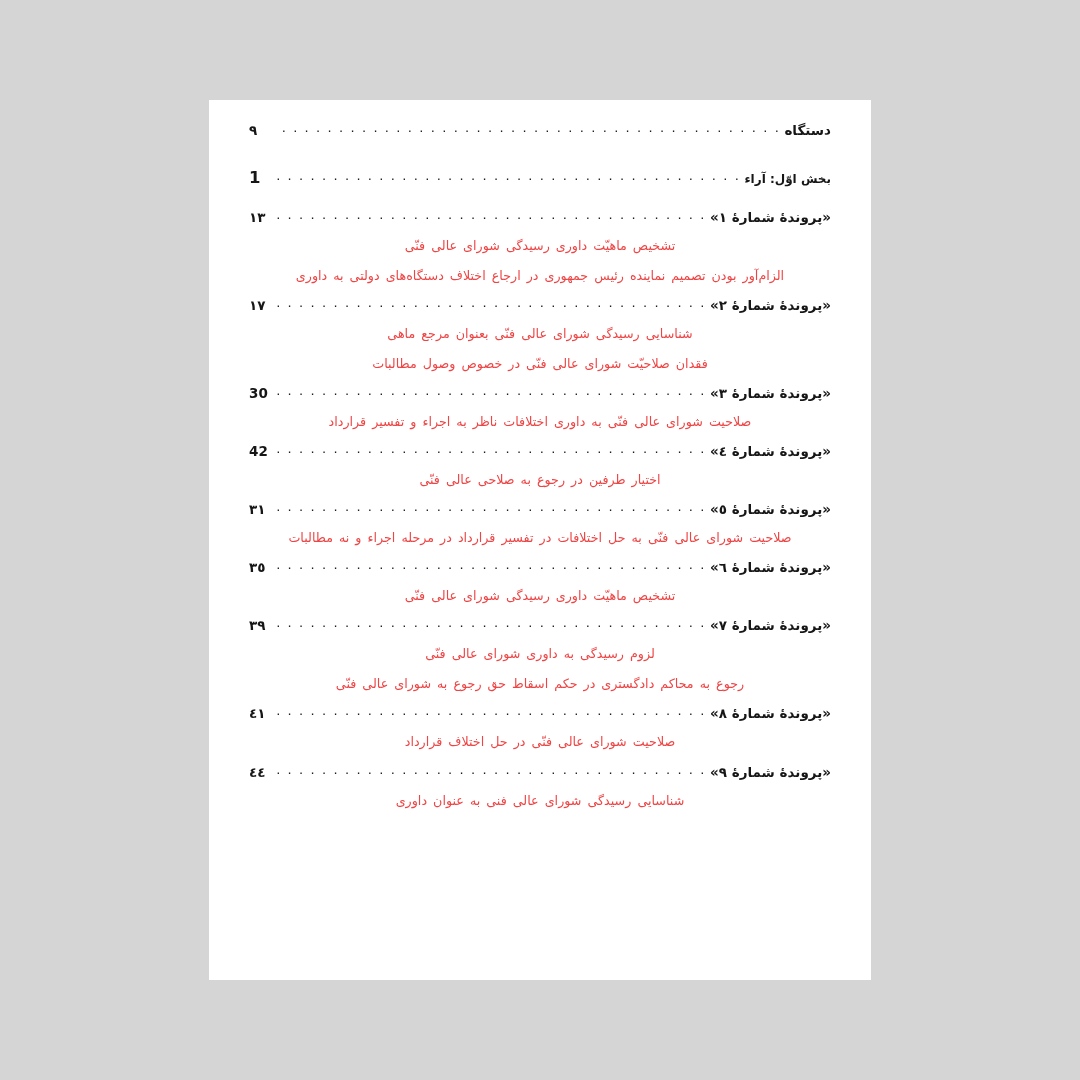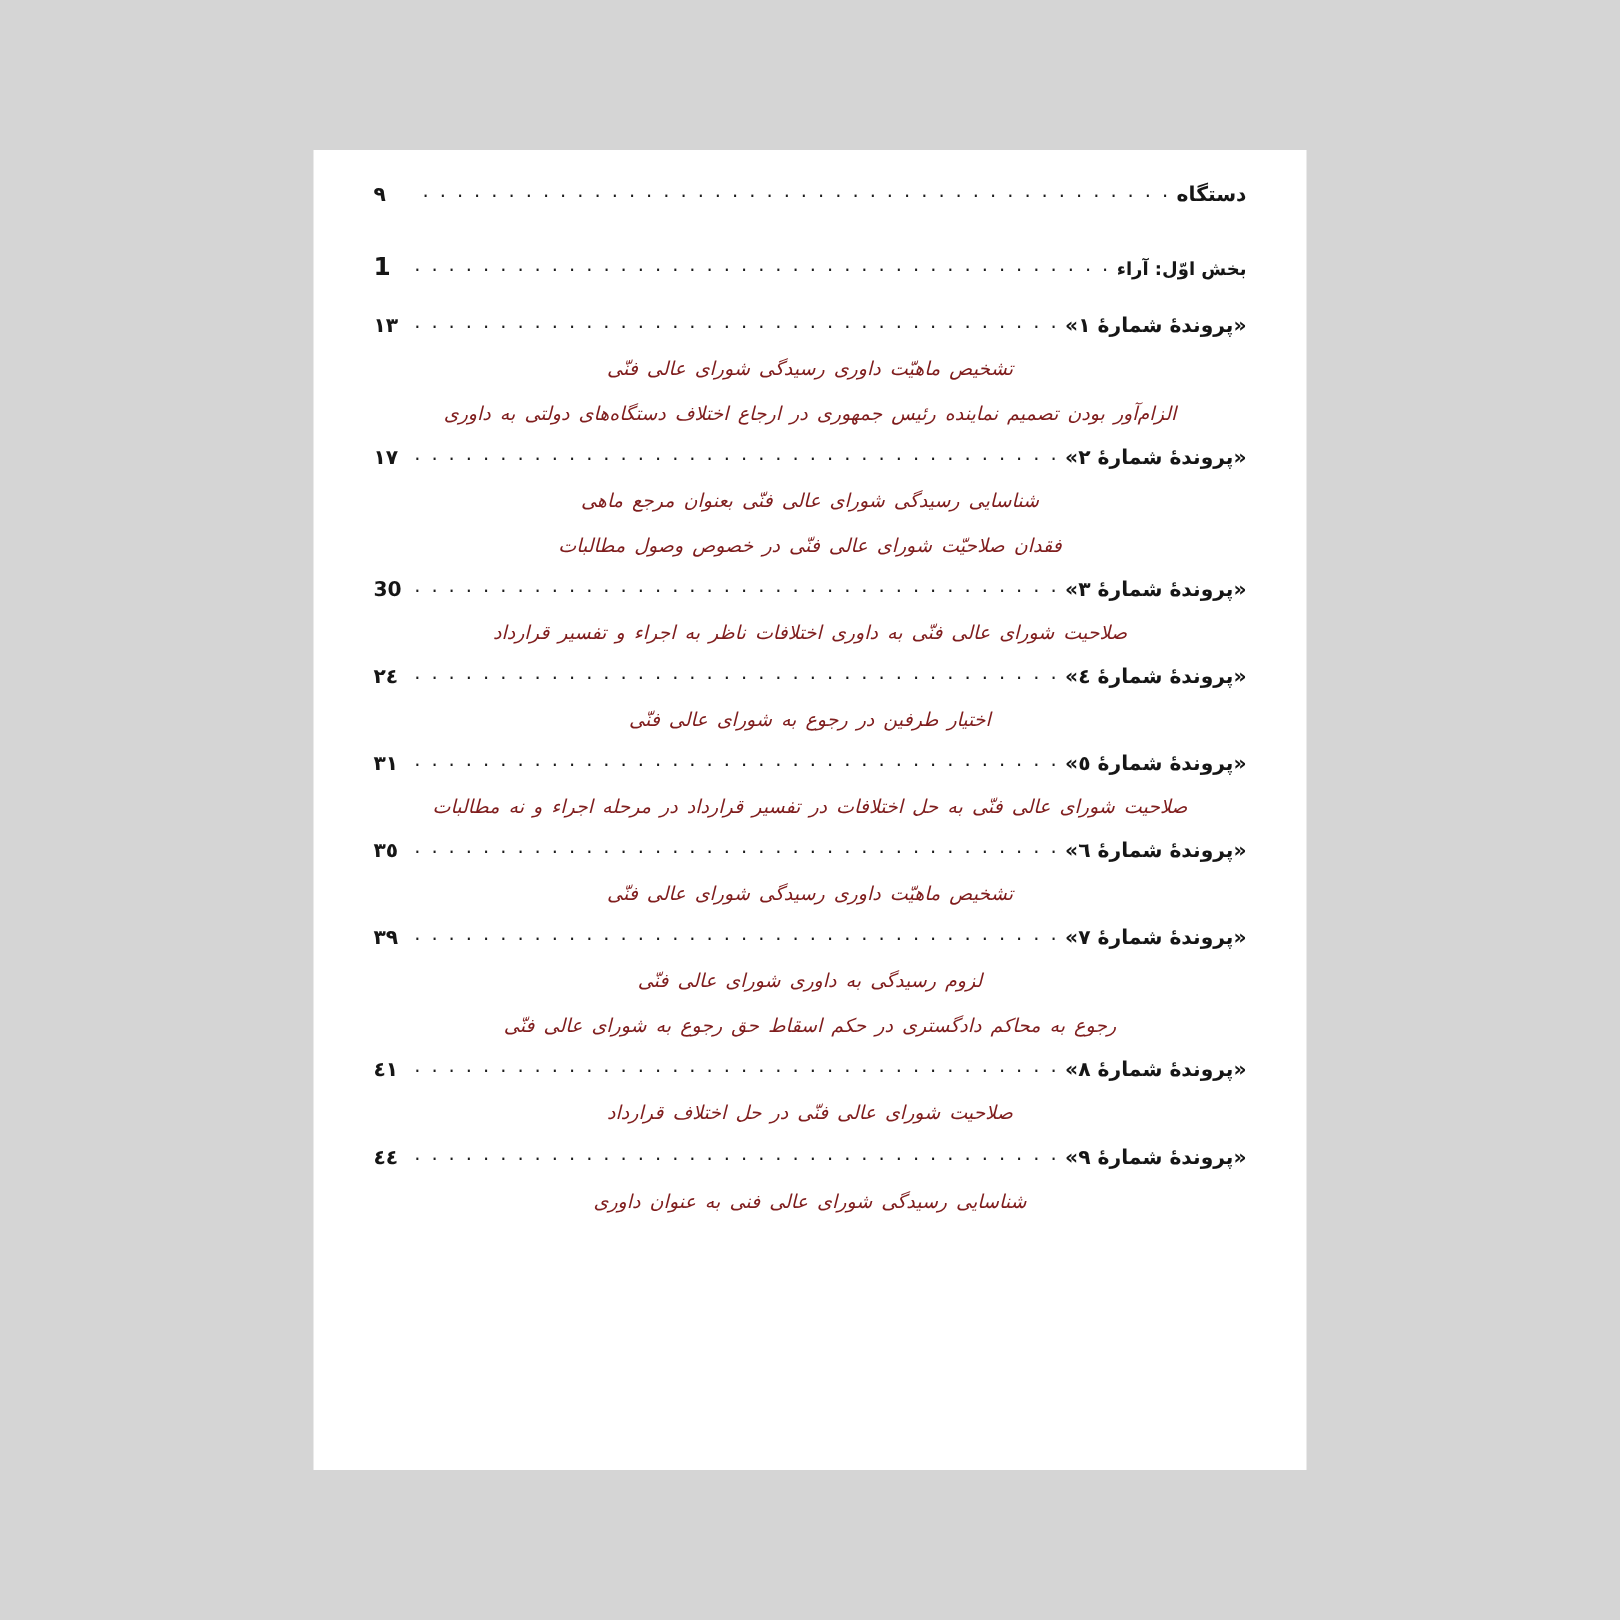--- a/index.html
+++ b/index.html
@@ -66,27 +66,26 @@
     margin-bottom: 22px;
   }
   .entry.level-part .label { font-size: 12px; }
   .entry.level-part .page  { font-size: 16.5px; }
   .entry.level-case {
     margin-top: 12px;
   }
 
   .subline {
     font-size: 12.7px;
-    color: #7f1d1d;
+    color: #ef4444;
     text-align: center;
     margin: 11px 0 0 0;
     line-height: 1.5;
     letter-spacing: 0.1px;
     word-spacing: 2px;
-    font-style: italic;
   }
 </style>
 </head>
 <body>
 
 <div id="page">
   <div class="toc" id="toc-root">
       <div class="entry level-muqaddame">
         <span class="label">دستگاه</span>
         <span class="leader">. . . . . . . . . . . . . . . . . . . . . . . . . . . . . . . . . . . . . . . . . . . . . . . . . . . . . . . . . . . . . . . . . . . . . . . . . . . . . . . . . . . . . . . . . . . . . . . . . . . . . . . . . . . . . . . . . . . . . . . </span>
@@ -113,23 +112,23 @@
       <div class="subline">فقدان صلاحیّت شورای عالی فنّی در خصوص وصول مطالبات</div>
       <div class="entry level-case">
         <span class="label">«پروندهٔ شمارهٔ ٣»</span>
         <span class="leader">. . . . . . . . . . . . . . . . . . . . . . . . . . . . . . . . . . . . . . . . . . . . . . . . . . . . . . . . . . . . . . . . . . . . . . . . . . . . . . . . . . . . . . . . . . . . . . . . . . . . . . . . . . . . . . . . . . . . . . . </span>
         <span class="page">30</span>
       </div>
       <div class="subline">صلاحیت شورای عالی فنّی به داوری اختلافات ناظر به اجراء و تفسیر قرارداد</div>
       <div class="entry level-case">
         <span class="label">«پروندهٔ شمارهٔ ٤»</span>
         <span class="leader">. . . . . . . . . . . . . . . . . . . . . . . . . . . . . . . . . . . . . . . . . . . . . . . . . . . . . . . . . . . . . . . . . . . . . . . . . . . . . . . . . . . . . . . . . . . . . . . . . . . . . . . . . . . . . . . . . . . . . . . </span>
-        <span class="page">٢٤</span>
+        <span class="page">42</span>
       </div>
-      <div class="subline">اختیار طرفین در رجوع به شورای عالی فنّی</div>
+      <div class="subline">اختیار طرفین در رجوع به صلاحی عالی فنّی</div>
       <div class="entry level-case">
         <span class="label">«پروندهٔ شمارهٔ ٥»</span>
         <span class="leader">. . . . . . . . . . . . . . . . . . . . . . . . . . . . . . . . . . . . . . . . . . . . . . . . . . . . . . . . . . . . . . . . . . . . . . . . . . . . . . . . . . . . . . . . . . . . . . . . . . . . . . . . . . . . . . . . . . . . . . . </span>
         <span class="page">٣١</span>
       </div>
       <div class="subline">صلاحیت شورای عالی فنّی به حل اختلافات در تفسیر قرارداد در مرحله اجراء و نه مطالبات</div>
       <div class="entry level-case">
         <span class="label">«پروندهٔ شمارهٔ ٦»</span>
         <span class="leader">. . . . . . . . . . . . . . . . . . . . . . . . . . . . . . . . . . . . . . . . . . . . . . . . . . . . . . . . . . . . . . . . . . . . . . . . . . . . . . . . . . . . . . . . . . . . . . . . . . . . . . . . . . . . . . . . . . . . . . . </span>
         <span class="page">٣٥</span>

